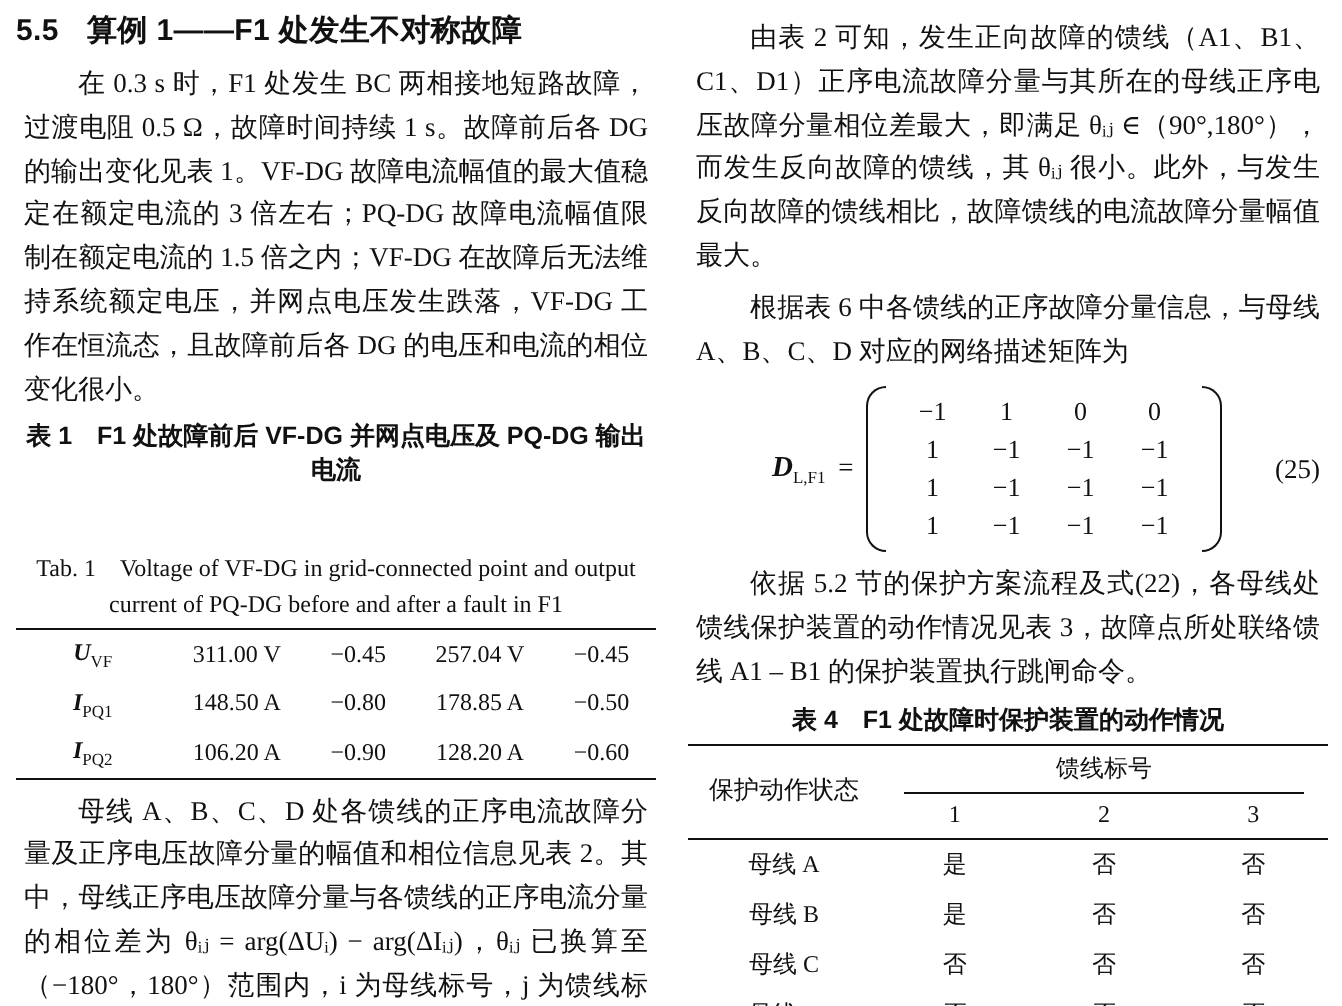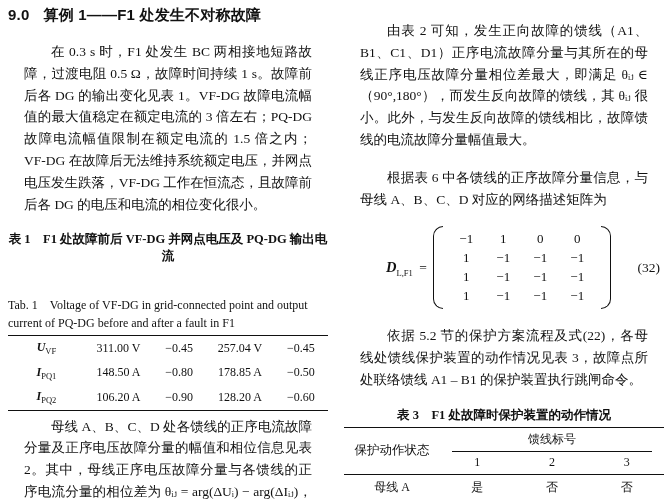--- a/index.html
+++ b/index.html
@@ -16,29 +16,29 @@
   .col { width:320px; flex:0 0 320px; }
 
   h2.section {
     margin:2px 0 6px 0; font-size:15px; font-weight:bold;
     font-family:"Liberation Sans","DejaVu Sans",sans-serif;
     letter-spacing:0.2px;
   }
   h2.section .sec-num { margin-right:14px; }
 
   p.body {
-    margin:16px; font-size:13.5px; line-height:21.8px;
+    margin:4px; font-size:13.5px; line-height:21.8px;
     text-align:justify; text-indent:2em;
   }
 
   .caption-zh {
     margin:5px 0 2px 0; font-size:12.5px; font-weight:bold; text-align:center;
-    font-family:Liberation Serif, serif;
-  }
-  .caption-en { font-size:12px; line-height:18px; text-align:left;margin-top:31px; }
+    font-family:Liberation Sans, sans-serif;
+  }
+  .caption-en { font-size:12px; line-height:18px; text-align:center;margin-top:31px; }
 
   table { border-collapse:collapse; width:100%; font-size:12px; table-layout:fixed; }
   table td { text-align:center; padding:7px 1px; }
   .t1, .t3 { border-top:1.5px solid #111; border-bottom:1.5px solid #111; margin-top:3px; }
   .grp { padding:0; }
   .grp-inner { border-bottom:1px solid #111; padding:3px 0 3px 0; margin:0 12px; }
   tr.subrow td { border-bottom:1.4px solid #111; padding:3px 1px 4px 1px; }
   .t3 thead td.lbl { border-bottom:1.4px solid #111; font-size:12.5px; }
   tbody td { padding:4px 1px; }
   .b-i { font-style:italic; font-weight:bold; }
@@ -66,21 +66,21 @@
   }
   .eq-num { margin-left:auto; margin-right:4px; }
 </style>
 </head>
 <body>
 
 <div class="page">
 
   <div class="col">
     <h2 class="section">
-      <span class="sec-num">9.0</span><span>算例 1——F1 处发生不对称故障</span>
+      <span class="sec-num">5.5</span><span>算例 1——F1 处发生不对称故障</span>
     </h2>
 
     <p class="body">在 0.3 s 时，F1 处发生 BC 两相接地短路故障，过渡电阻 0.5 Ω，故障时间持续 1 s。故障前后各 DG 的输出变化见表 1。VF-DG 故障电流幅值的最大值稳定在额定电流的 3 倍左右；PQ-DG 故障电流幅值限制在额定电流的 1.5 倍之内；VF-DG 在故障后无法维持系统额定电压，并网点电压发生跌落，VF-DG 工作在恒流态，且故障前后各 DG 的电压和电流的相位变化很小。</p>
 
     <div class="caption-zh">表 1　F1 处故障前后 VF-DG 并网点电压及 PQ-DG 输出电流</div>
     <div class="caption-en">
       <div>Tab. 1　Voltage of VF-DG in grid-connected point and output</div>
       <div>current of PQ-DG before and after a fault in F1</div>
     </div>
 
@@ -146,26 +146,26 @@
           <span>−1</span>
           <span>−1</span>
           <span>−1</span>
           <span>1</span>
           <span>−1</span>
           <span>−1</span>
           <span>−1</span>
         </span>
         <span class="paren pr"></span>
       </span>
-      <span class="eq-num">(32)</span>
+      <span class="eq-num">(25)</span>
     </div>
 
     <p class="body">依据 5.2 节的保护方案流程及式(22)，各母线处馈线保护装置的动作情况见表 3，故障点所处联络馈线 A1 – B1 的保护装置执行跳闸命令。</p>
 
-    <div class="caption-zh">表 3　F1 处故障时保护装置的动作情况</div>
+    <div class="caption-zh">表 4　F1 处故障时保护装置的动作情况</div>
 
     <table class="t3">
       <colgroup>
         <col class="c-lbl">
           <col>
           <col>
           <col>
       </colgroup>
       <thead>
         <tr>

